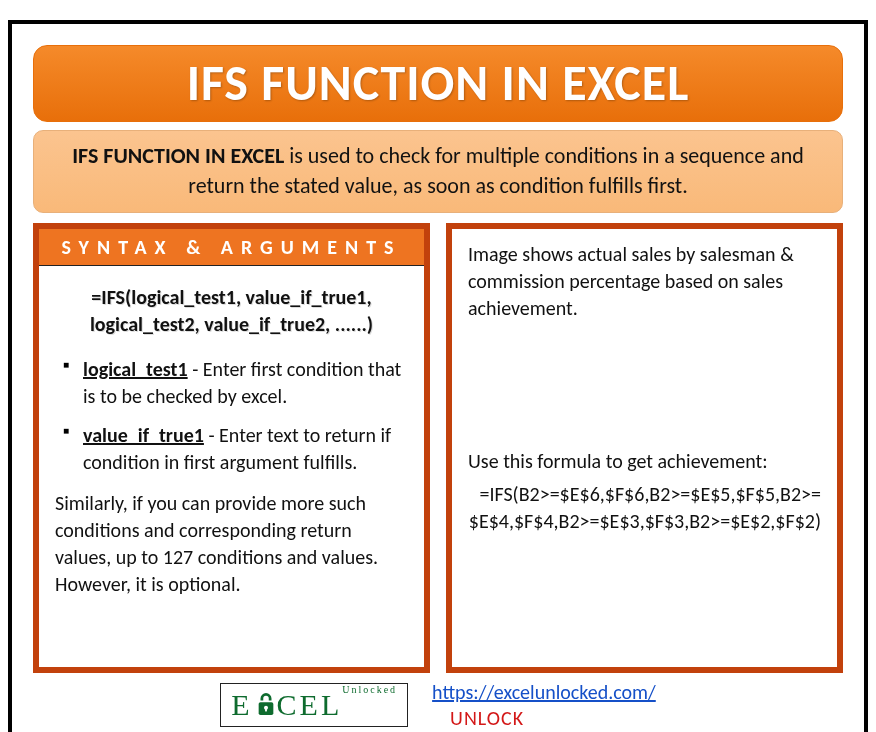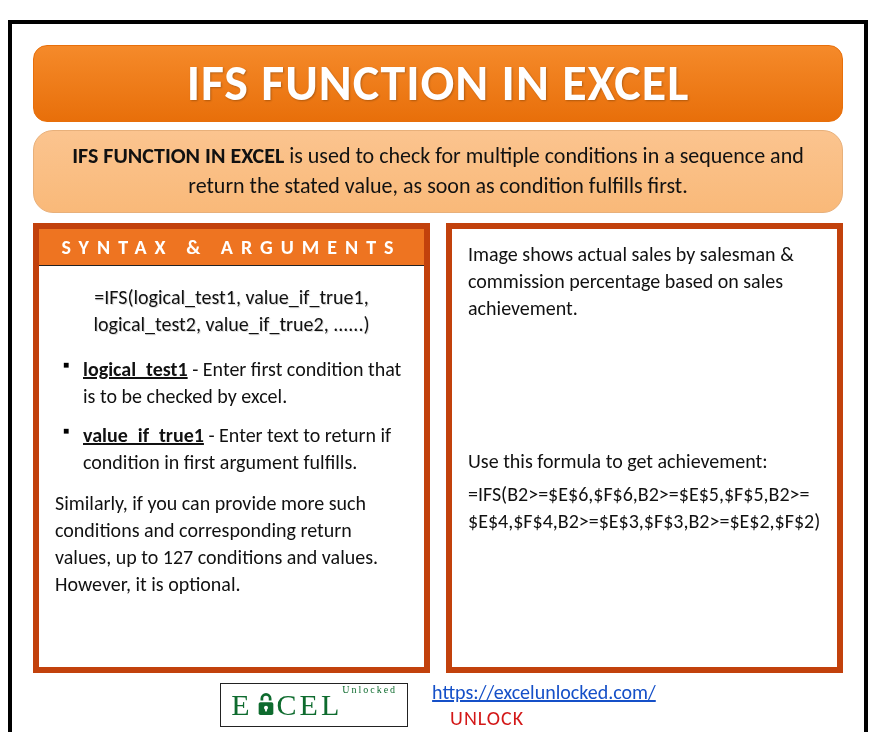--- a/index.html
+++ b/index.html
@@ -30,21 +30,21 @@
   .title-bar span {
     color: #fff;
     font-weight: 800;
     font-size: 50px;
     letter-spacing: 1px;
     text-shadow: 1px 1px 2px rgba(0,0,0,0.25);
   }
   .desc-bar {
     background: linear-gradient(#fbc48f, #f9b979);
     border: 1px solid #e8b07a;
-    border-radius: 20px;
+    border-radius: 10px;
     padding: 10px 28px 12px 28px;
     text-align: center;
     font-size: 22px;
     color: #111;
     margin-bottom: 10px;
     line-height: 1.35;
   }
   .desc-bar .lead { font-weight: 800; }
   .cols {
     display: flex;
@@ -67,21 +67,21 @@
     padding: 6px 4px;
     border-bottom: 1px solid #222;
   }
   .panel-body {
     padding: 12px 16px 14px 16px;
     font-size: 20px;
     color: #111;
     line-height: 1.35;
   }
   .syntax {
-    font-weight: 400;
+    font-weight: 700;
     text-align: center;
     text-shadow: 1px 1px 0 #ddd;
     margin: 6px 0 18px 0;
     font-size: 20px;
   }
   ul.args {
     list-style: none;
     padding-left: 6px;
     margin-bottom: 14px;
   }
@@ -94,21 +94,21 @@
     content: "■";
     position: absolute;
     left: 2px;
     top: 2px;
     font-size: 10px;
     color: #000;
   }
   .arg-name { font-weight: 700; text-decoration: underline; text-align: right; }
   .example-body p { margin-bottom: 6px; }
   .example-gap { height: 120px; }
-  .formula { word-break: break-all; }
+  .formula { word-break: break-all; text-align: right; }
   .footer {
     position: absolute;
     left: 0; right: 0;
     bottom: 6px;
     display: flex;
     align-items: center;
     justify-content: center;
     gap: 24px;
   }
   .logo {

